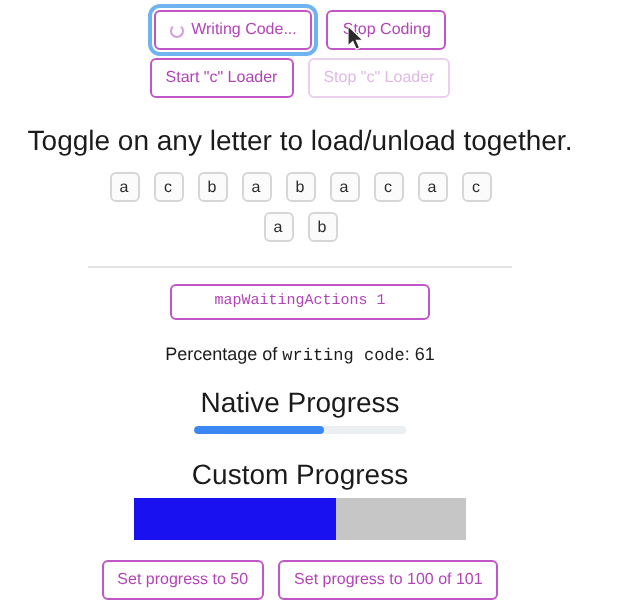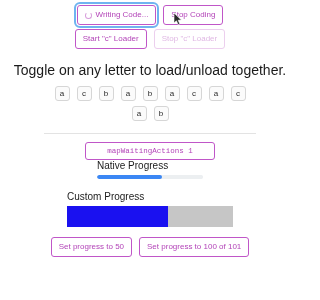--- a/index.html
+++ b/index.html
@@ -118,22 +118,23 @@
     margin-top: 12px;
     margin-bottom: 10px;
     text-align: center;
   }
   .pct .mono {
     font-family: "Liberation Mono", monospace;
     font-size: 8.5px;
   }
   
   .sec-title {
-    font-size: 10px;
+    font-size: 14px;
     color: #1b1b1b;
+    text-align: center;
     margin-bottom: 4px;
   }
   progress.native {
     -webkit-appearance: none;
     appearance: none;
     width: 106px;
     height: 4px;
     border: none;
     display: block;
     background: #eceff1;
@@ -202,20 +203,23 @@
   </div>
   <div class="letters">
     <div class="letter">a</div>
     <div class="letter">b</div>
   </div>
 
   <hr class="divider">
 
   <div class="badge">mapWaitingActions 1</div>
 
+  <div class="pct">
+    <span>Percentage of </span><span class="mono">writing code</span><span>: 61</span>
+  </div>
 
   <div class="native-wrap">
     <div class="sec-title">Native Progress</div>
     <progress class="native" value="61" max="100"></progress>
   </div>
 
   <div class="custom-wrap">
     <div class="sec-title">Custom Progress</div>
     <div class="custom-track" style="background: rgb(198, 198, 198);">
       <div class="custom-fill" style="width: 61%; background: rgb(26, 17, 240);"></div>

